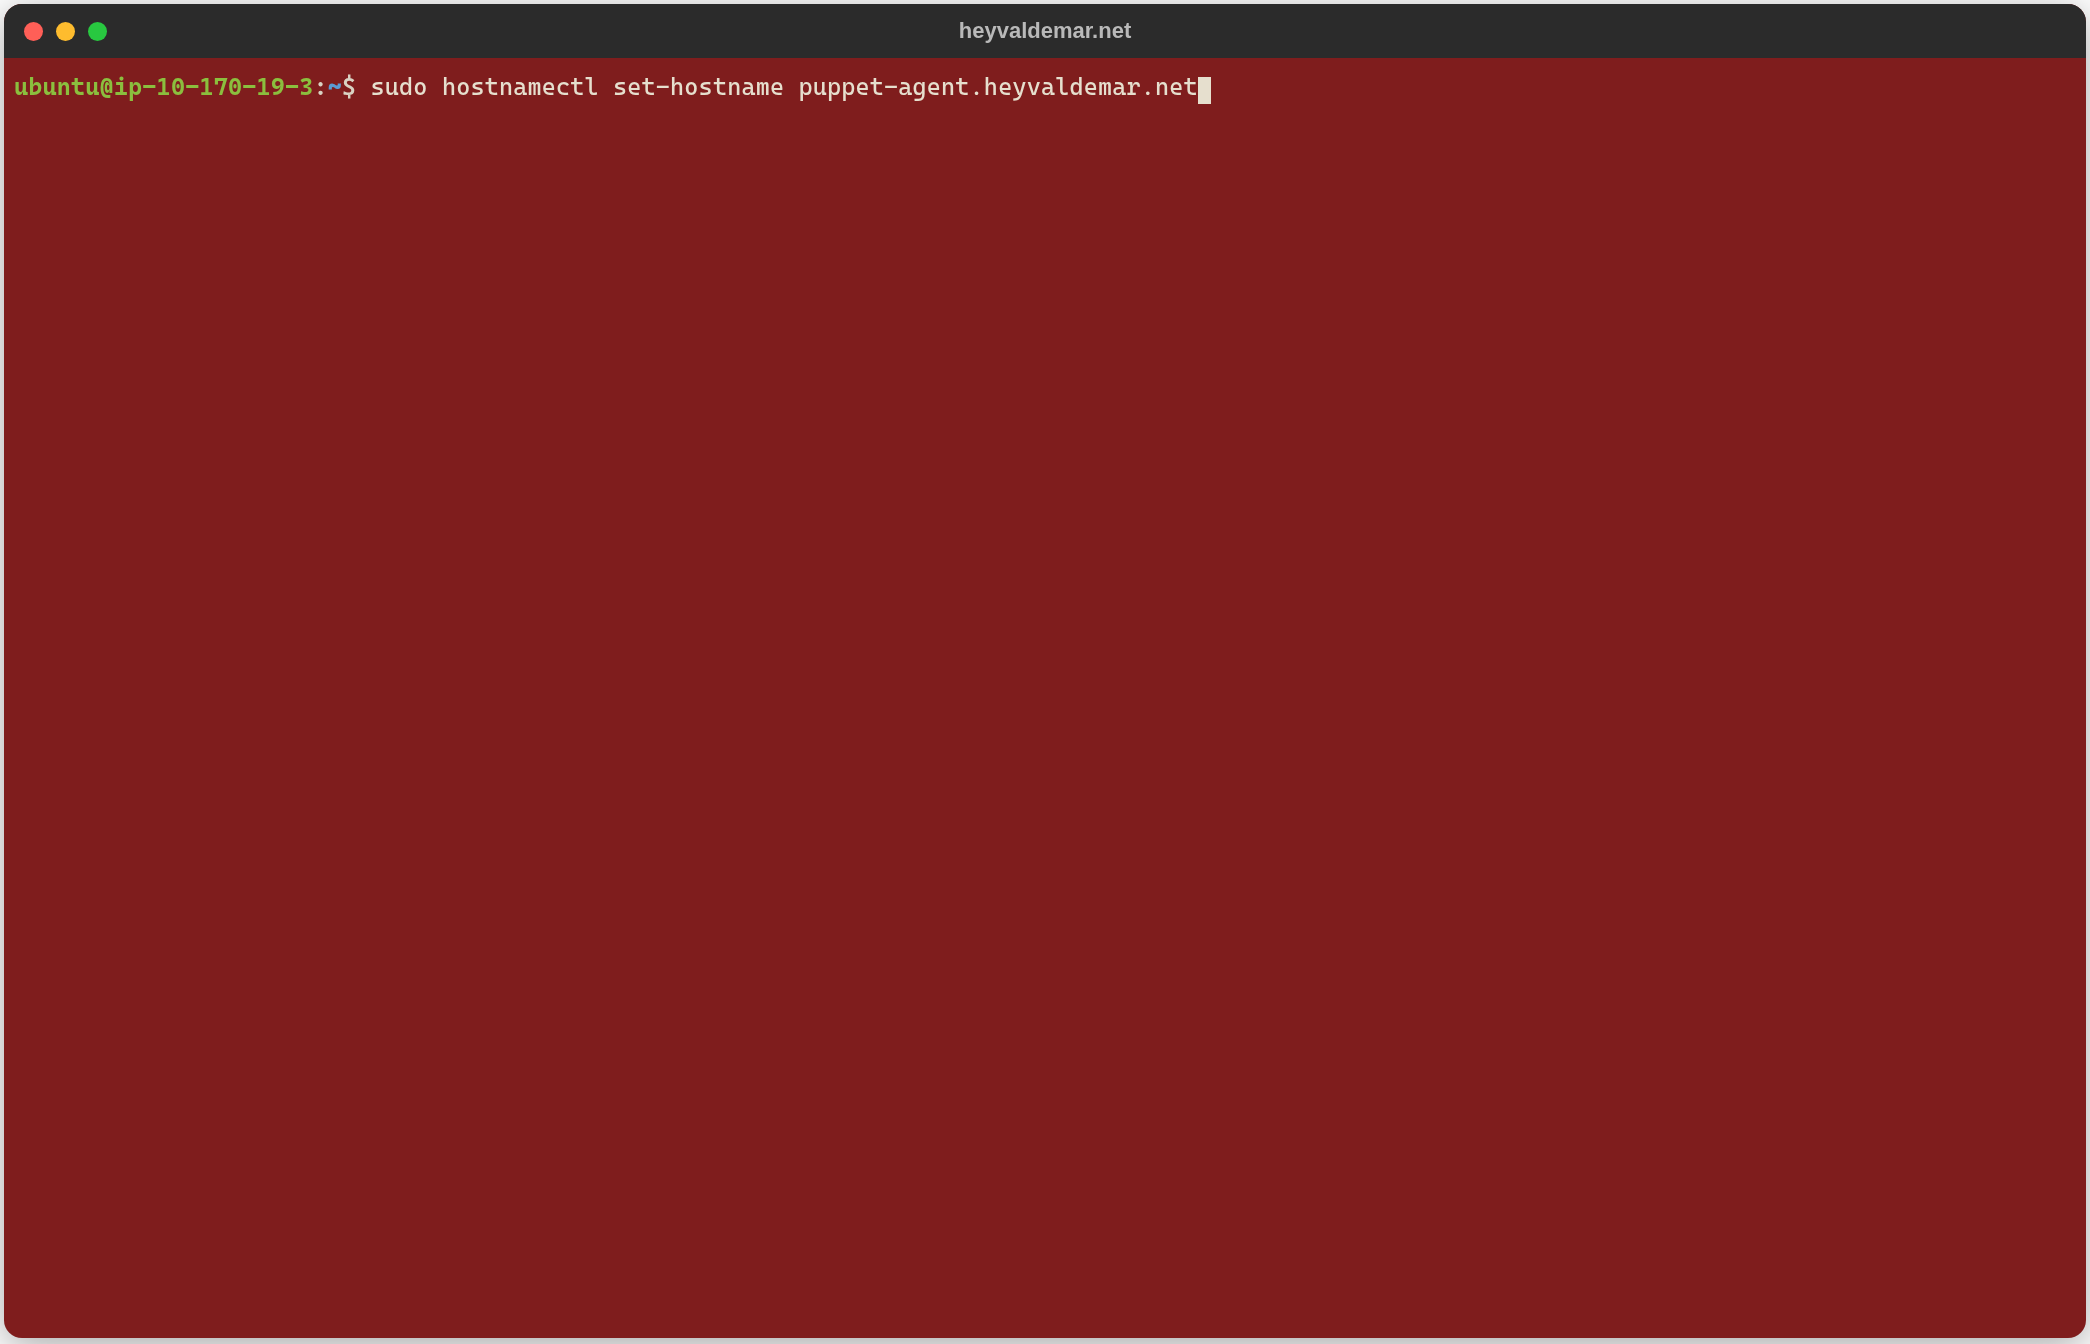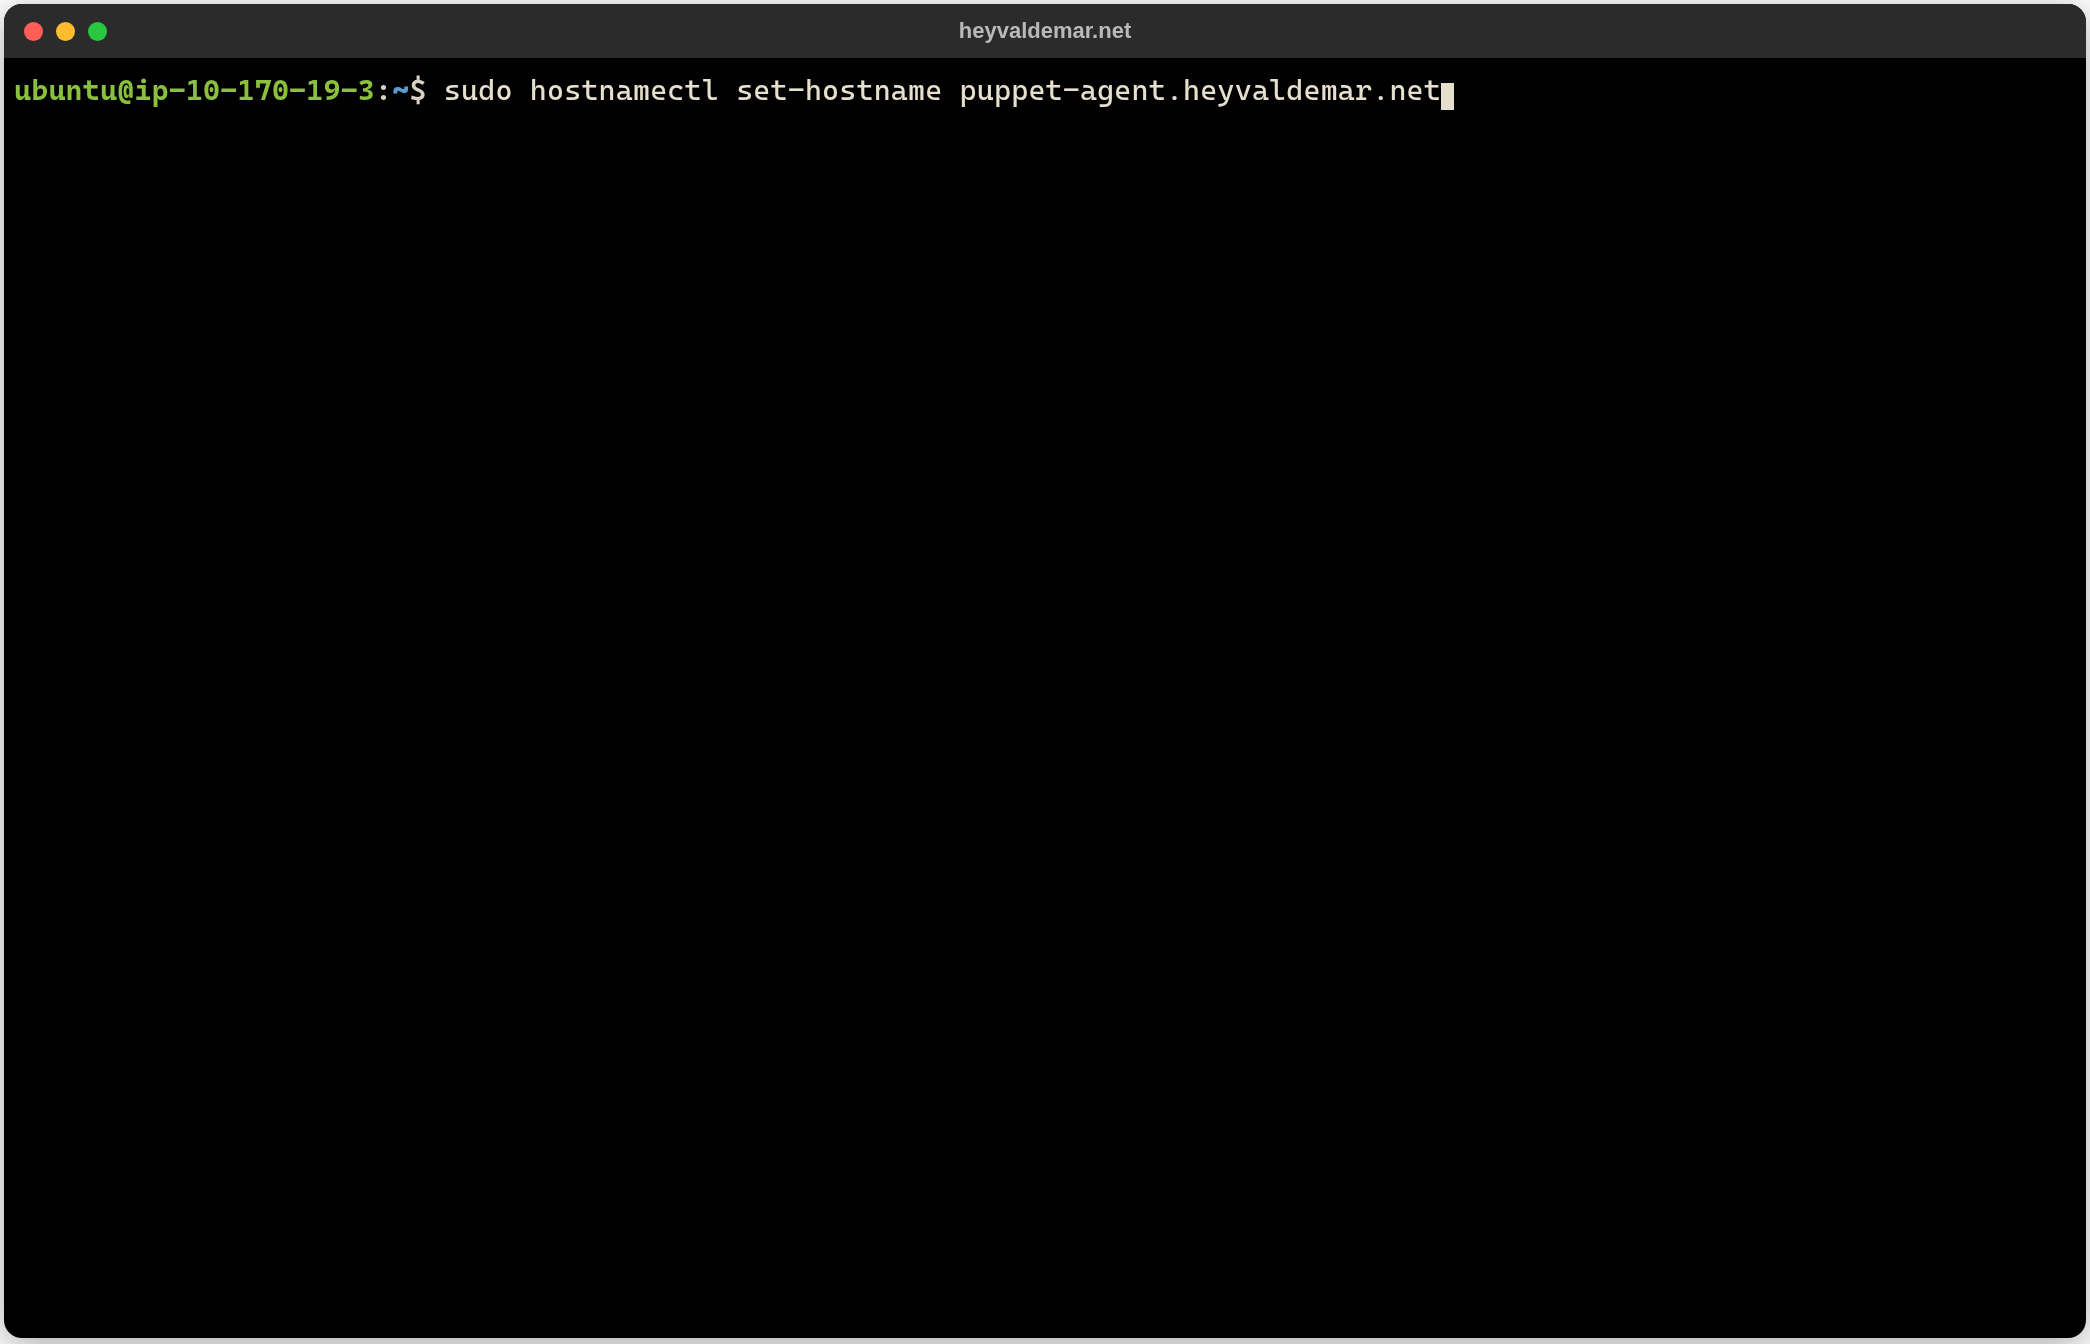--- a/index.html
+++ b/index.html
@@ -12,21 +12,21 @@
       display: flex;
       justify-content: center;
       align-items: flex-start;
       min-height: 100vh;
       padding: 4px;
       font-family: ui-monospace, "SF Mono", Menlo, Monaco, "Cascadia Code", Consolas, monospace;
     }
     .terminal-window {
       width: 100%;
       max-width: 2082px;
-      background: #000000;
+      background: #7f1d1d;
       border-radius: 18px;
       overflow: hidden;
       box-shadow: 0 8px 40px rgba(0,0,0,0.35);
     }
     .titlebar {
       height: 54px;
       background: #2b2b2b;
       display: flex;
       align-items: center;
       position: relative;
@@ -49,21 +49,21 @@
       position: absolute;
       left: 50%;
       transform: translateX(-50%);
       color: #b9b9b9;
       font-size: 22px;
       font-weight: 600;
       font-family: -apple-system, BlinkMacSystemFont, "Segoe UI", sans-serif;
     }
     .terminal-body {
       padding: 14px 24px 10px 10px;
-      font-size: 29px;
+      font-size: 24px;
       line-height: 1.3;
       min-height: 1280px;
       color: #d9d2c3;
       white-space: pre;
       letter-spacing: 0.2px;
     }
     .prompt-user {
       color: #8bbf3e;
       font-weight: 700;
     }

